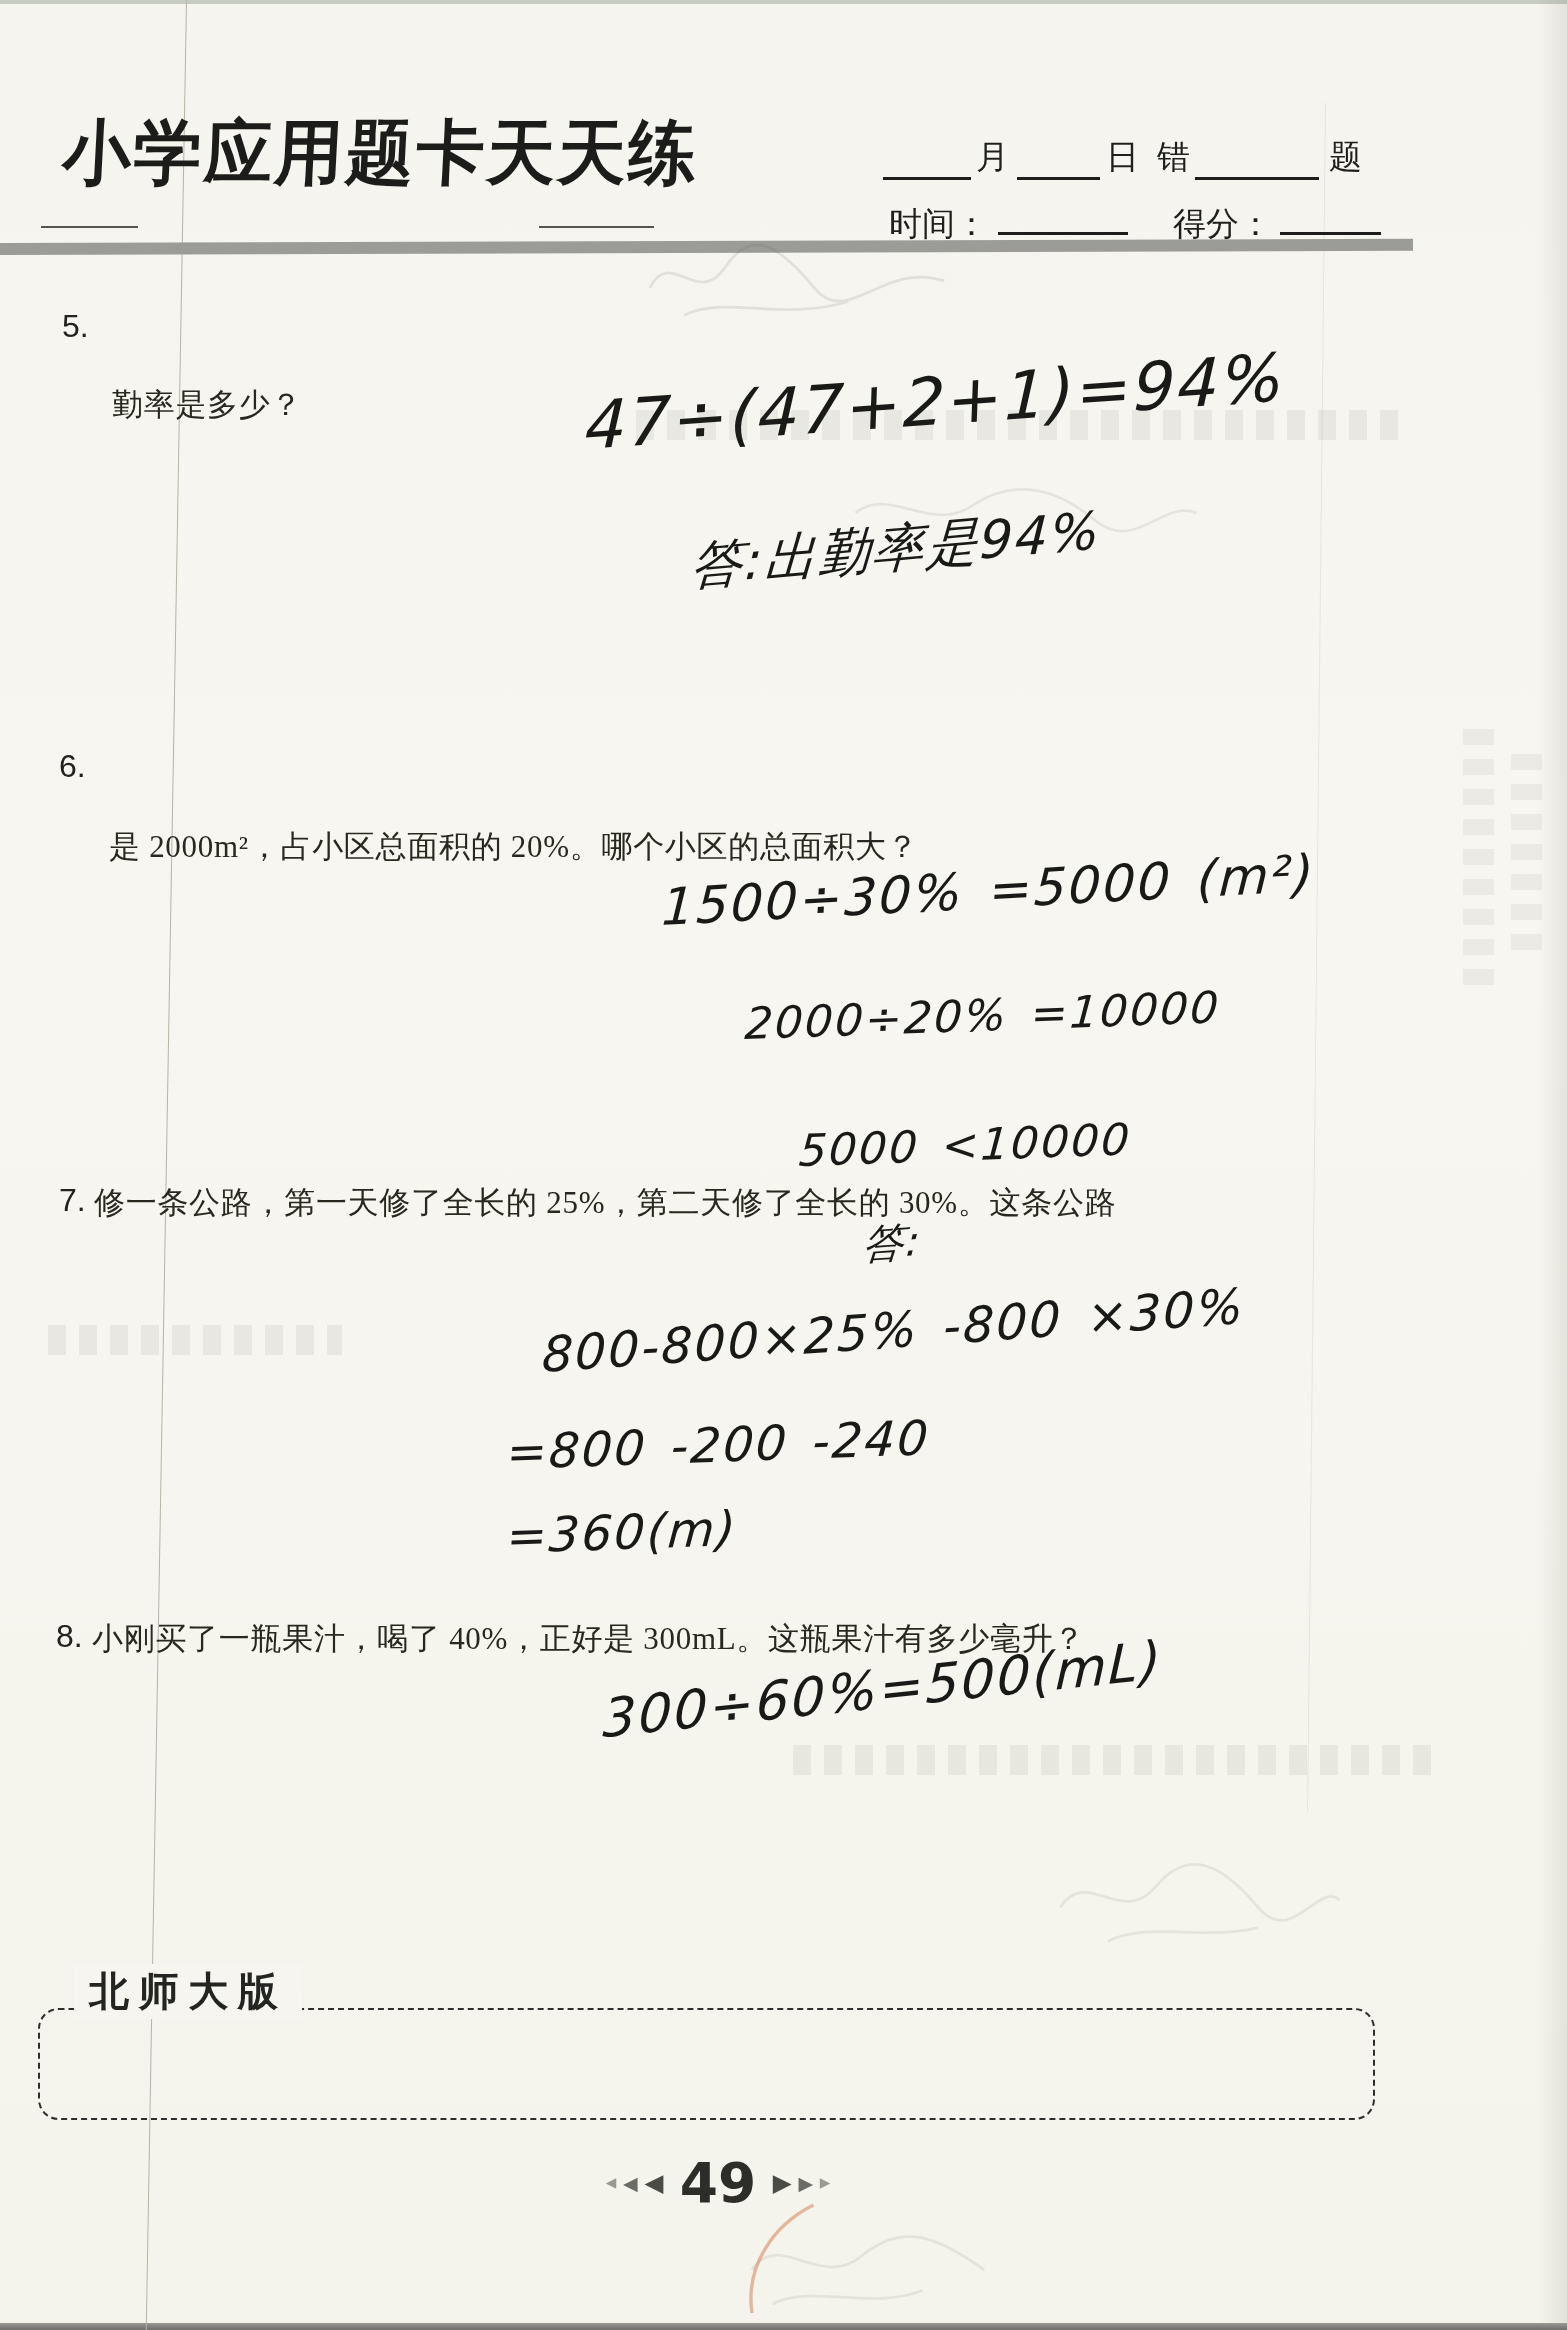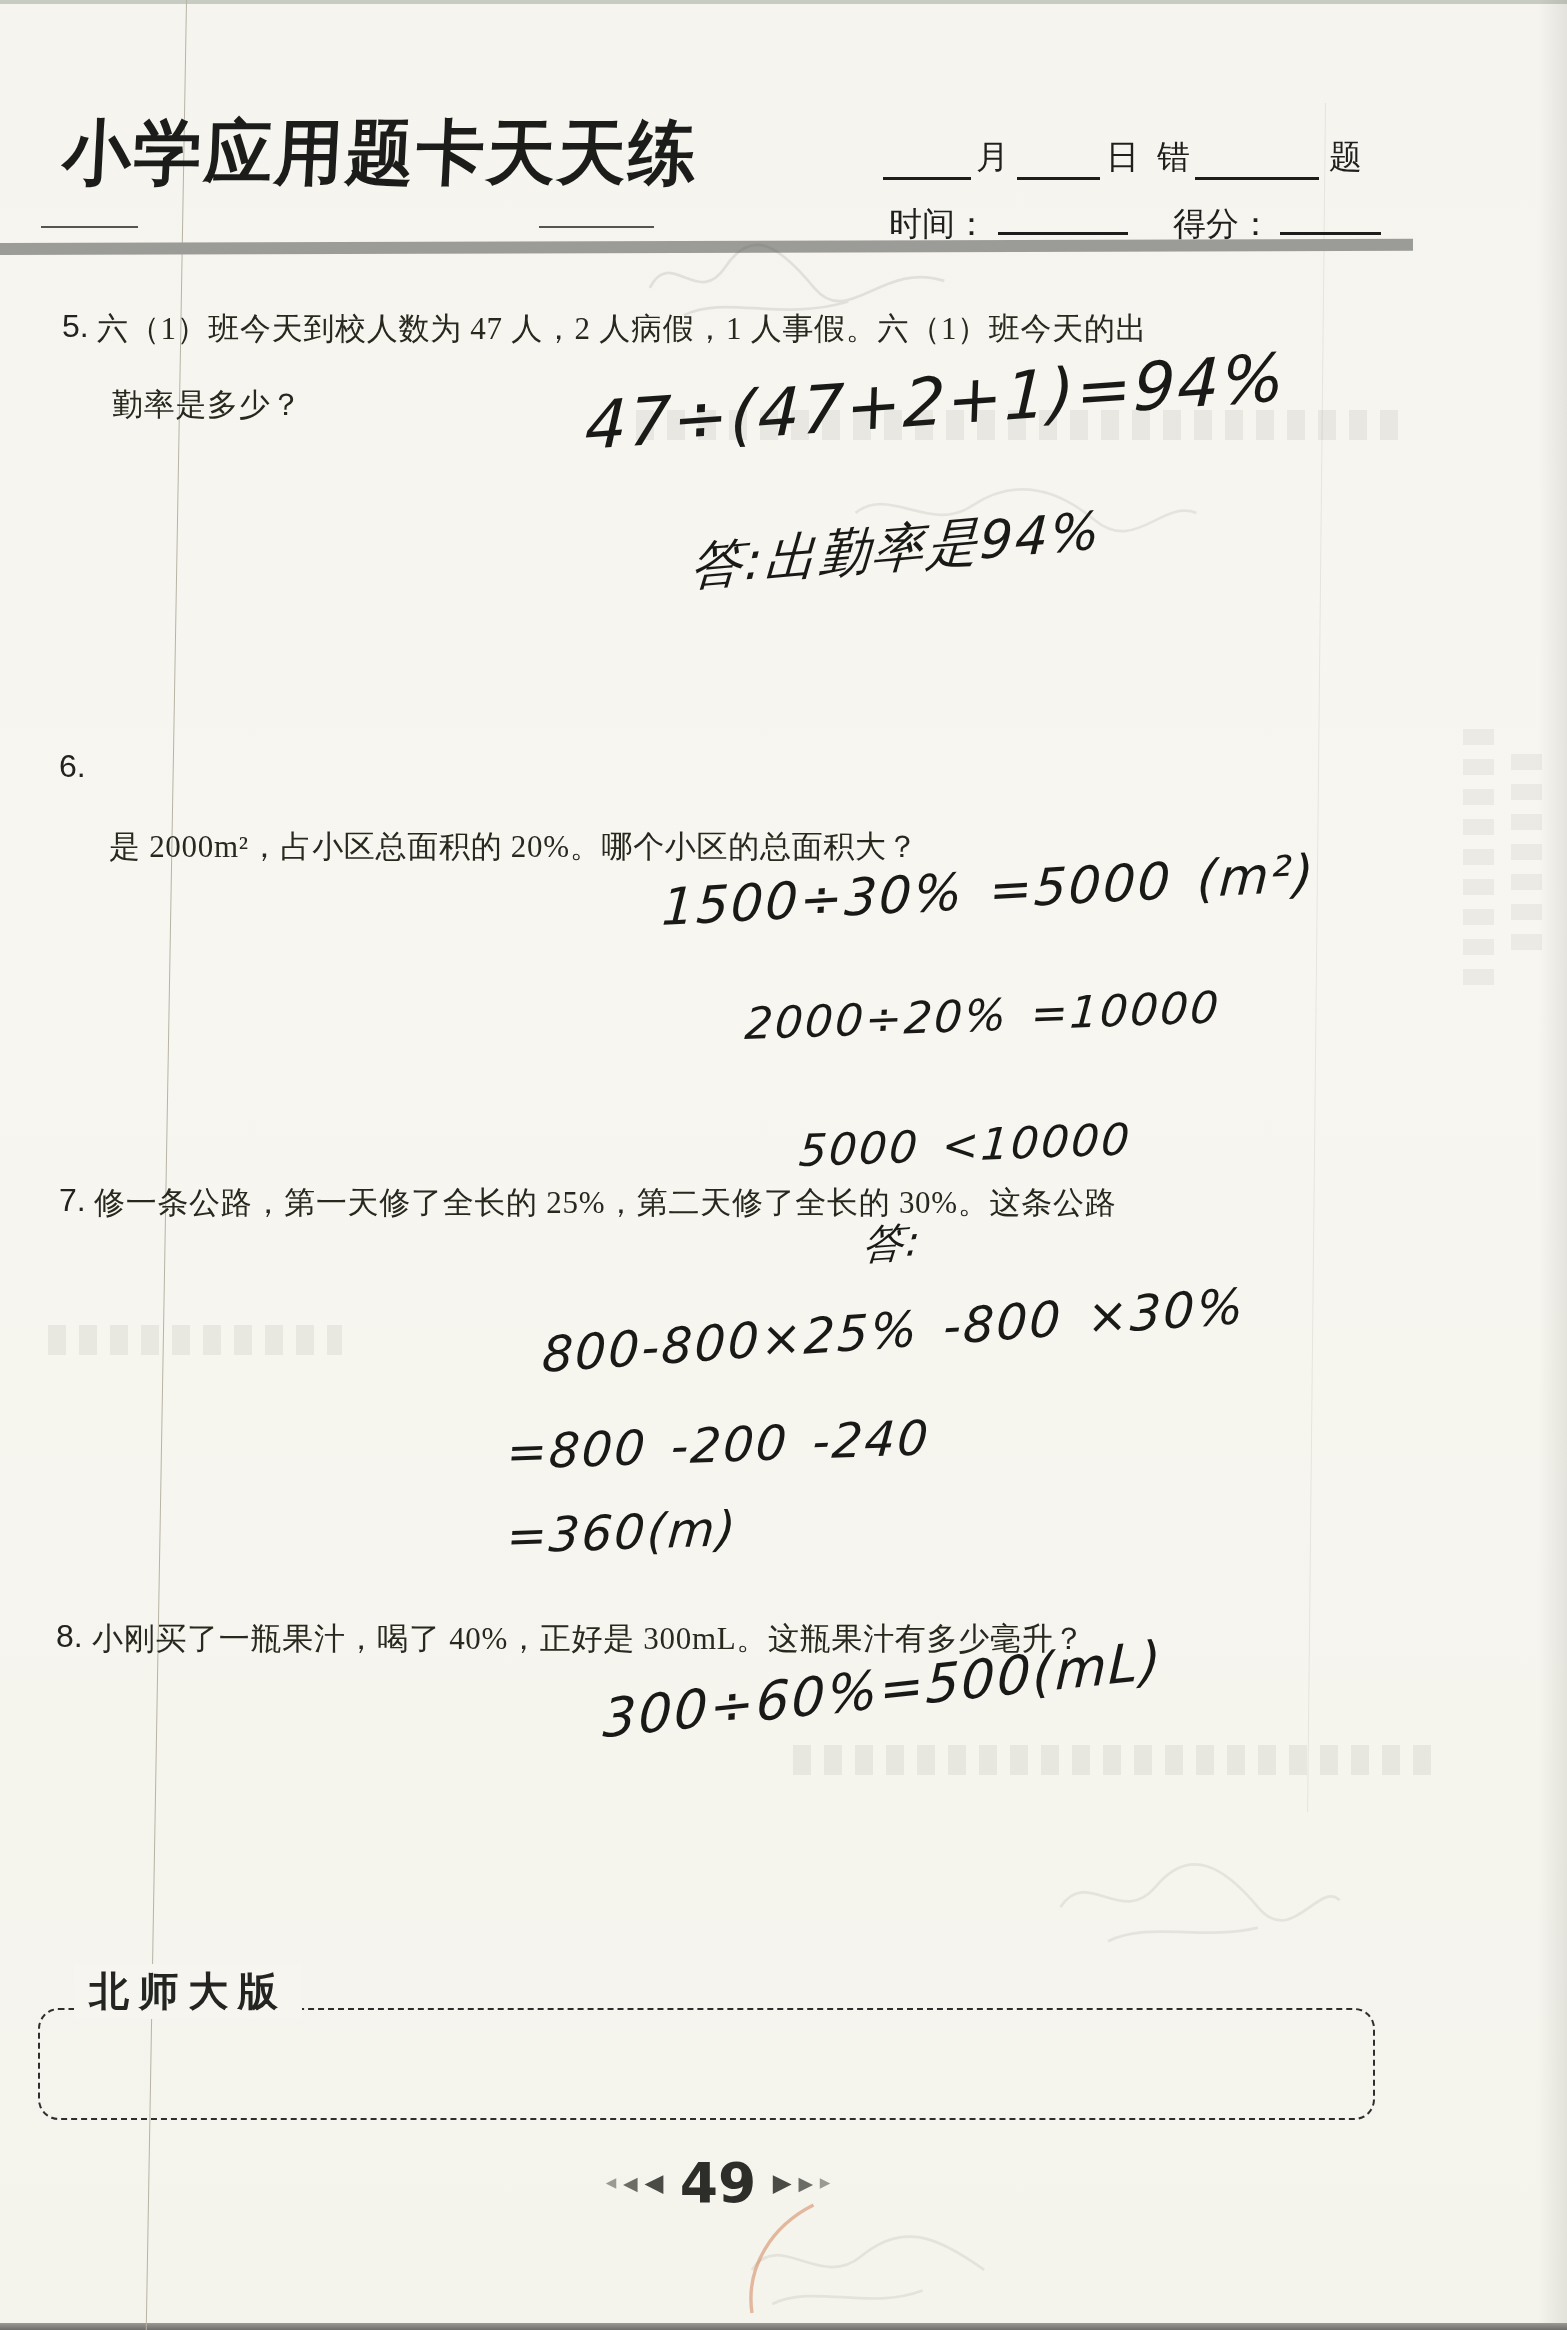--- a/index.html
+++ b/index.html
@@ -119,21 +119,20 @@
   <div class="hdr-label" style="left:1329px;top:135px;">题</div>
 
   <div class="hdr-label" style="left:889px;top:202px;">时间：</div>
   <div class="hdr-blank" style="left:998px;top:219px;width:130px;"></div>
   <div class="hdr-label" style="left:1173px;top:202px;">得分：</div>
   <div class="hdr-blank" style="left:1280px;top:219px;width:101px;"></div>
 
   <div class="sep-bar"></div>
 
   <div class="pnum" style="left:62px;top:308px;">5.</div>
-  <div class="pline" style="left:97px;top:308px;">六（1）班今天到校人数为 47 人，2 人病假，1 人事假。六（1）班今天的出</div>
   <div class="pline" style="left:112px;top:384px;">勤率是多少？</div>
   <div class="hw hw-p5a">47÷(47+2+1)=94%</div>
   <div class="hw hw-p5b">答:出勤率是94%</div>
 
   <div class="pnum" style="left:59px;top:748px;">6.</div>
   <div class="pline" style="left:109px;top:826px;">是 2000m²，占小区总面积的 20%。哪个小区的总面积大？</div>
   <div class="hw hw-p6a">1500÷30% =5000 (m²)</div>
   <div class="hw hw-p6b">2000÷20% =10000</div>
   <div class="hw hw-p6c">5000 &lt;10000</div>
   <div class="hw hw-p6d">答:</div>

